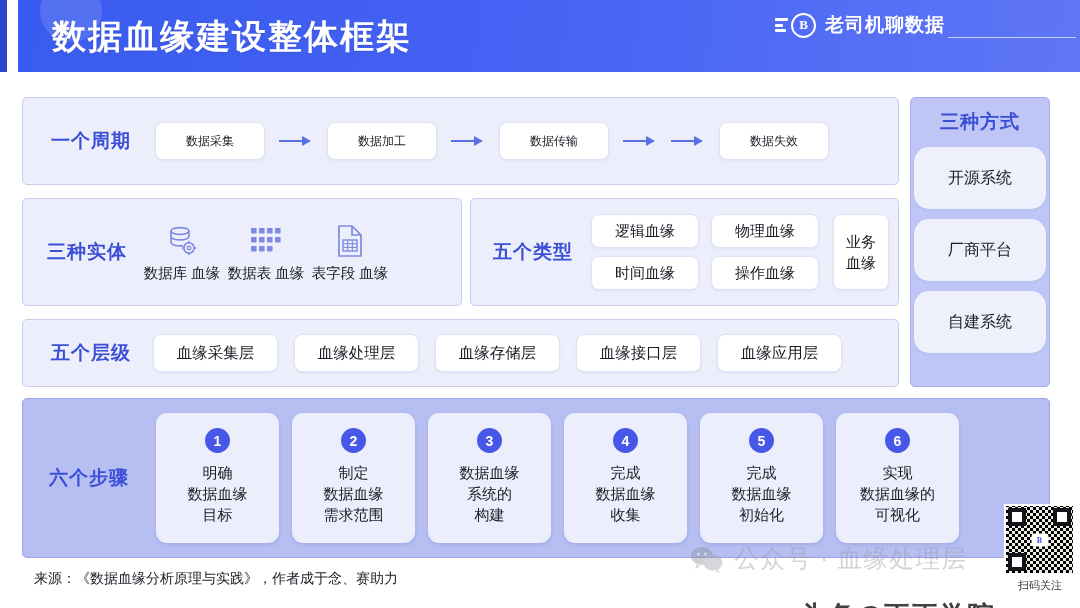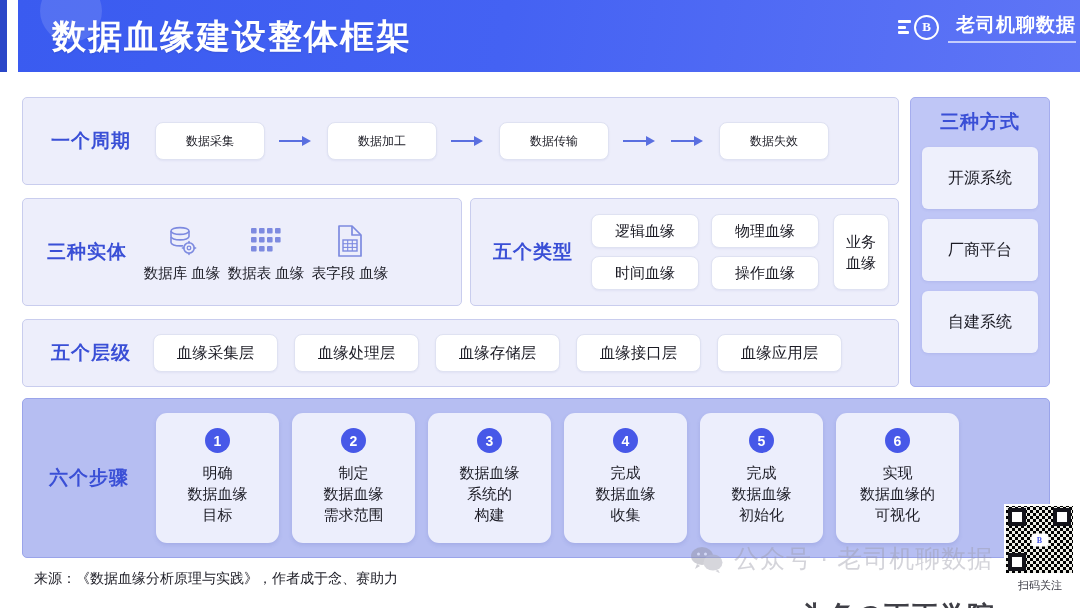--- a/index.html
+++ b/index.html
@@ -43,21 +43,21 @@
   .brand-dots span { display: block; height: 3px; background: #ffffff; border-radius: 1px; }
   .brand-dots span:nth-child(1) { width: 13px; }
   .brand-dots span:nth-child(2) { width: 8px; }
   .brand-dots span:nth-child(3) { width: 11px; }
   .brand-badge {
     width: 25px; height: 25px; border-radius: 50%;
     border: 2.2px solid #ffffff; color: #ffffff;
     font-size: 13px; font-weight: bold; font-family: "Liberation Serif", serif;
     display: flex; align-items: center; justify-content: center;
   }
-  .brand-text-wrap { display: flex; flex-direction: column; align-items: flex-end; gap: 3px; }
+  .brand-text-wrap { display: flex; flex-direction: row; align-items: flex-end; gap: 3px; }
   .brand-text {
     font-size: 19px; font-weight: bold; color: #ffffff; letter-spacing: 1px;
     white-space: nowrap;
   }
   .brand-rule { width: 128px; height: 1.5px; background: rgba(255,255,255,0.65); }
 
   
   .panel {
     position: absolute;
     background: #edeefb;
@@ -128,22 +128,22 @@
   #panel-ways {
     left: 910px; top: 97px; width: 140px; height: 290px;
     background: #bfc6f6; border-color: #a5adee;
   }
   .ways-inner {
     display: flex; flex-direction: column; align-items: center;
     padding-top: 11px; gap: 10px; height: 100%;
   }
   .ways-inner .row-label { font-size: 19px; margin-bottom: 2px; }
   .way-pill {
-    width: 116px; height: 62px; background: #eef0fc;
-    border-radius: 6px; font-size: 16px; color: #1b1b24;
+    width: 132px; height: 62px; background: #eef0fc;
+    border-radius: 15px; font-size: 16px; color: #1b1b24;
     display: flex; align-items: center; justify-content: center; white-space: nowrap;
     box-shadow: 0 1px 3px rgba(70,80,170,0.12);
   }
 
   
   #panel-steps {
     left: 22px; top: 398px; width: 1028px; height: 160px;
     background: #b6bef2; border-color: #9aa4ea;
   }
   .steps-inner { display: flex; align-items: center; height: 100%; padding-left: 26px; gap: 13px; }
@@ -402,21 +402,21 @@
 
   <div class="wm-wechat">
     <svg width="34" height="28" viewBox="0 0 34 28">
       <ellipse cx="12" cy="11" rx="11" ry="9" fill="#8e8e9c"></ellipse>
       <path d="M7 19l-2 5 5-3z" fill="#8e8e9c"></path>
       <ellipse cx="23" cy="17.5" rx="9.5" ry="8" fill="#a0a0ad"></ellipse>
       <path d="M28 24.5l2 4-4.5-2.5z" fill="#a0a0ad"></path>
       <circle cx="8.5" cy="9" r="1.5" fill="#ffffff"></circle>
       <circle cx="15.5" cy="9" r="1.5" fill="#ffffff"></circle>
     </svg>
-    <div class="wm-wechat-text">公众号 · 老司机聊数据</div>
+    <div class="wm-wechat-text">公众号 · 血缘处理层</div>
   </div>
 
   <div class="wm-toutiao">
     <span>头条@正正学院</span>
   </div>
 
   <div class="qr">
     <div class="qr-eye tl"></div>
     <div class="qr-eye tr"></div>
     <div class="qr-eye bl"></div>

